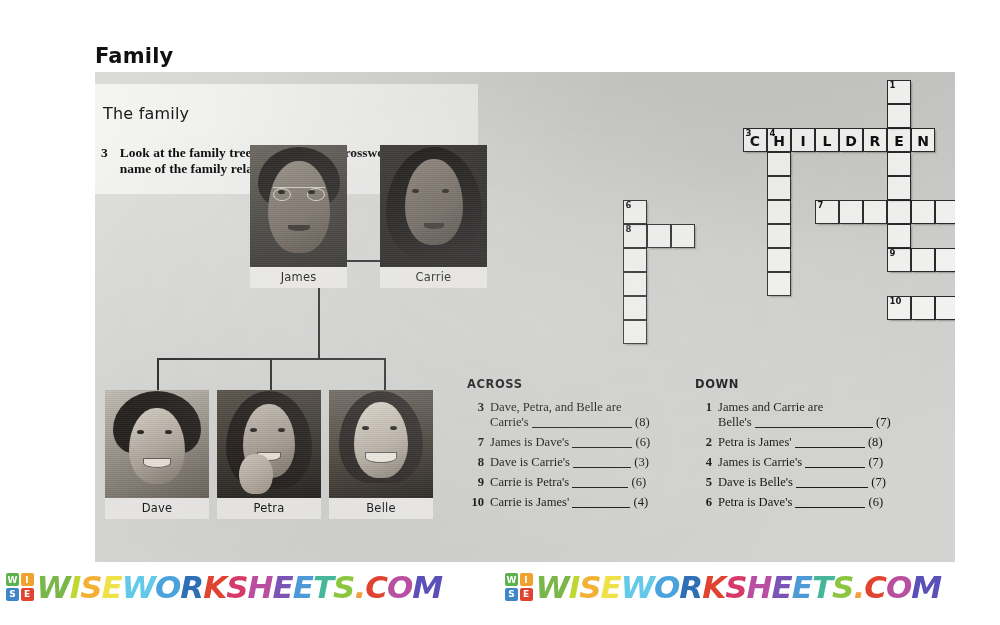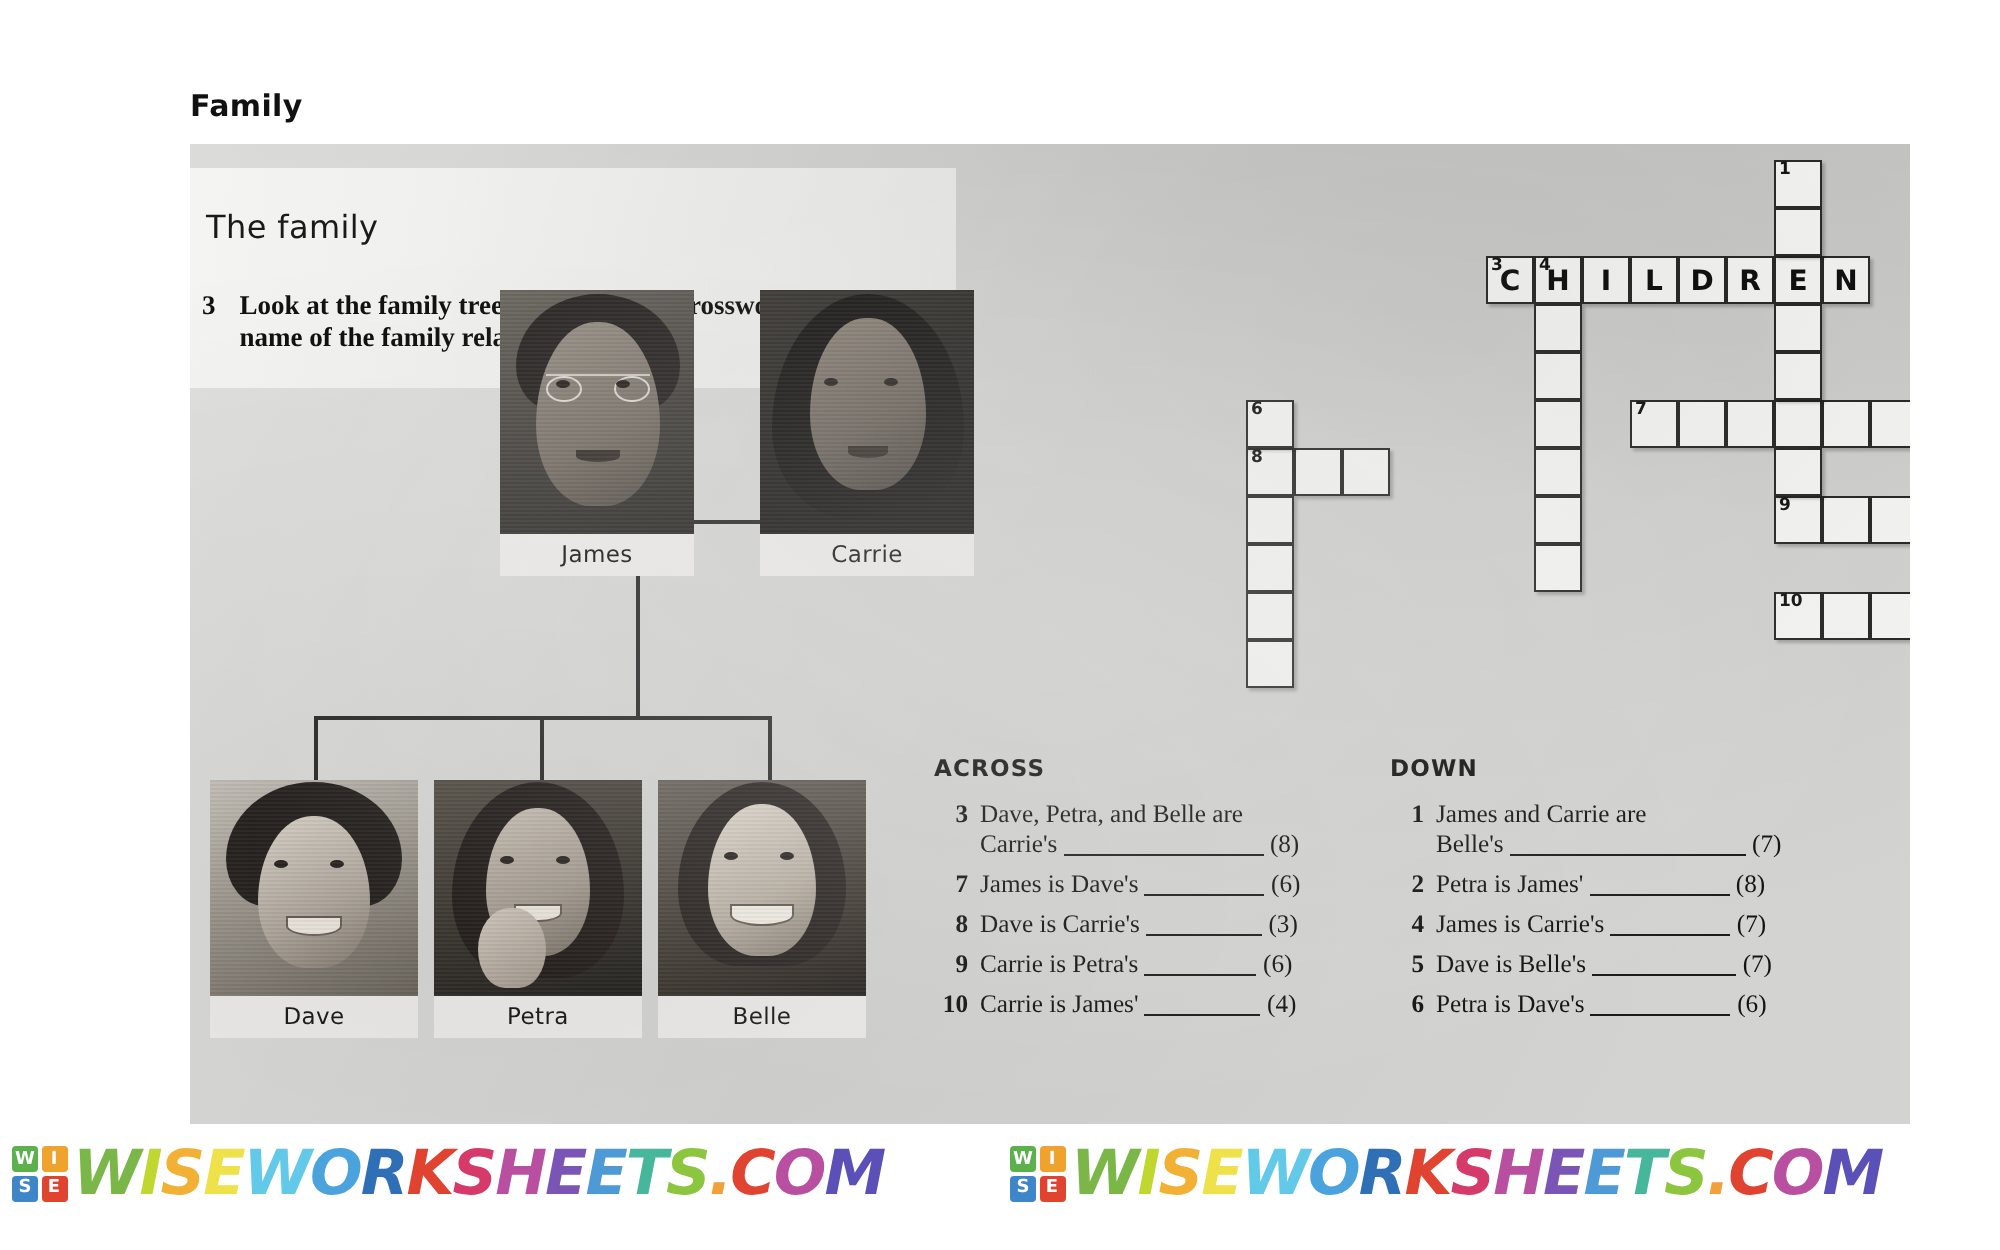--- a/index.html
+++ b/index.html
@@ -8,21 +8,21 @@
     background:#ffffff;
     font-family:"Liberation Serif", serif;
     overflow:hidden;
     position:relative;
   }
 
   
   #page-title{
     position:absolute; left:95px; top:44px;
     font-family:"DejaVu Sans", sans-serif;
-    font-weight:bold; font-size:15px; color:#111;
+    font-weight:bold; font-size:21px; color:#111;
     letter-spacing:.2px;
   }
 
   
   #sheet{
     position:absolute; left:95px; top:72px;
     width:860px; height:490px;
     background:#d3d3d1;
     background-image:
       linear-gradient(117deg, rgba(255,255,255,.30) 0%, rgba(255,255,255,0) 48%),

